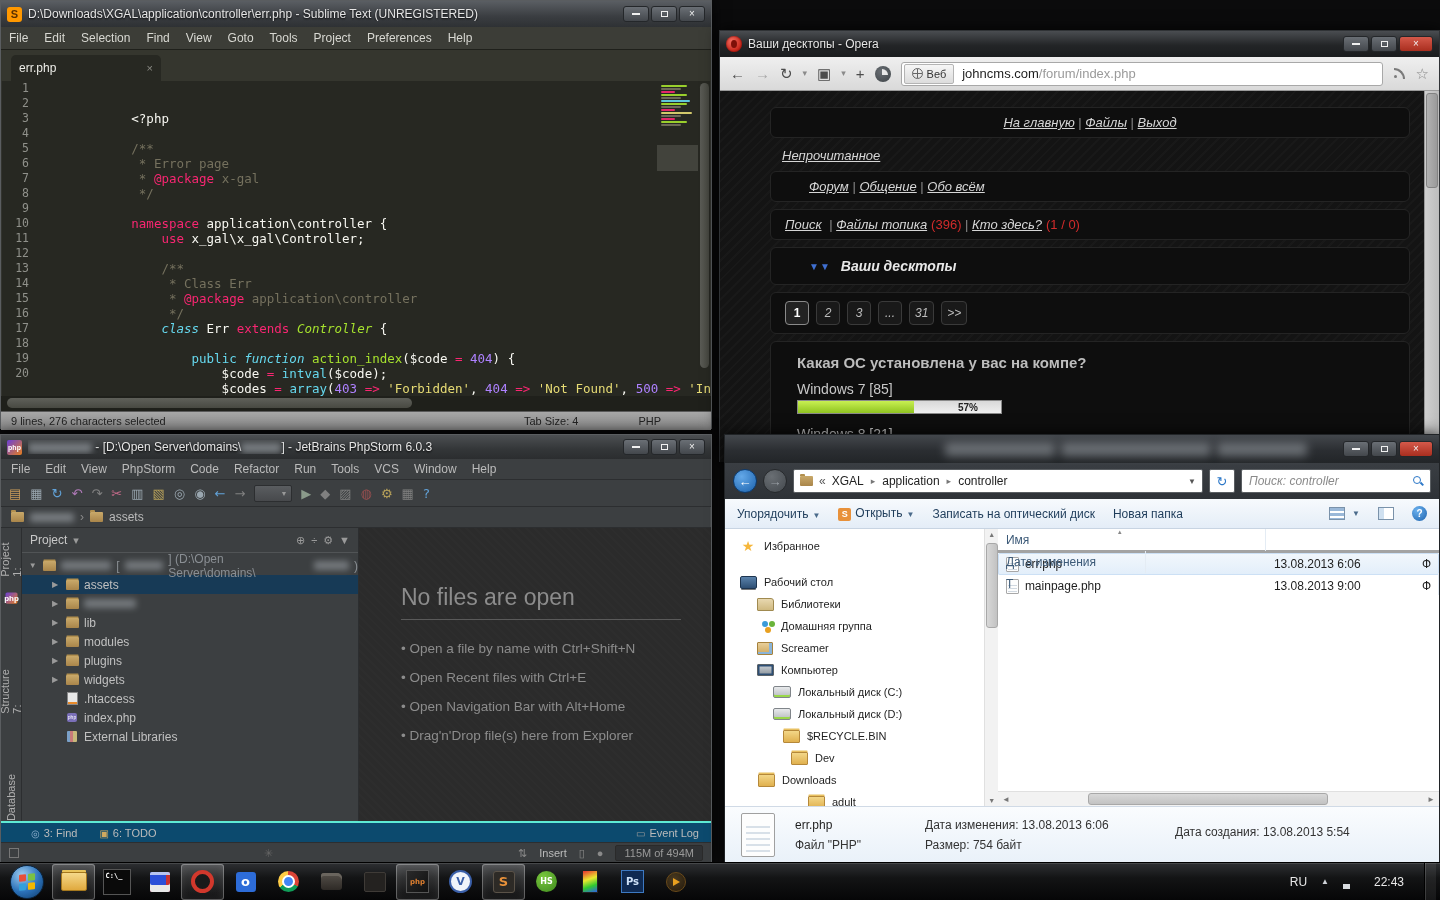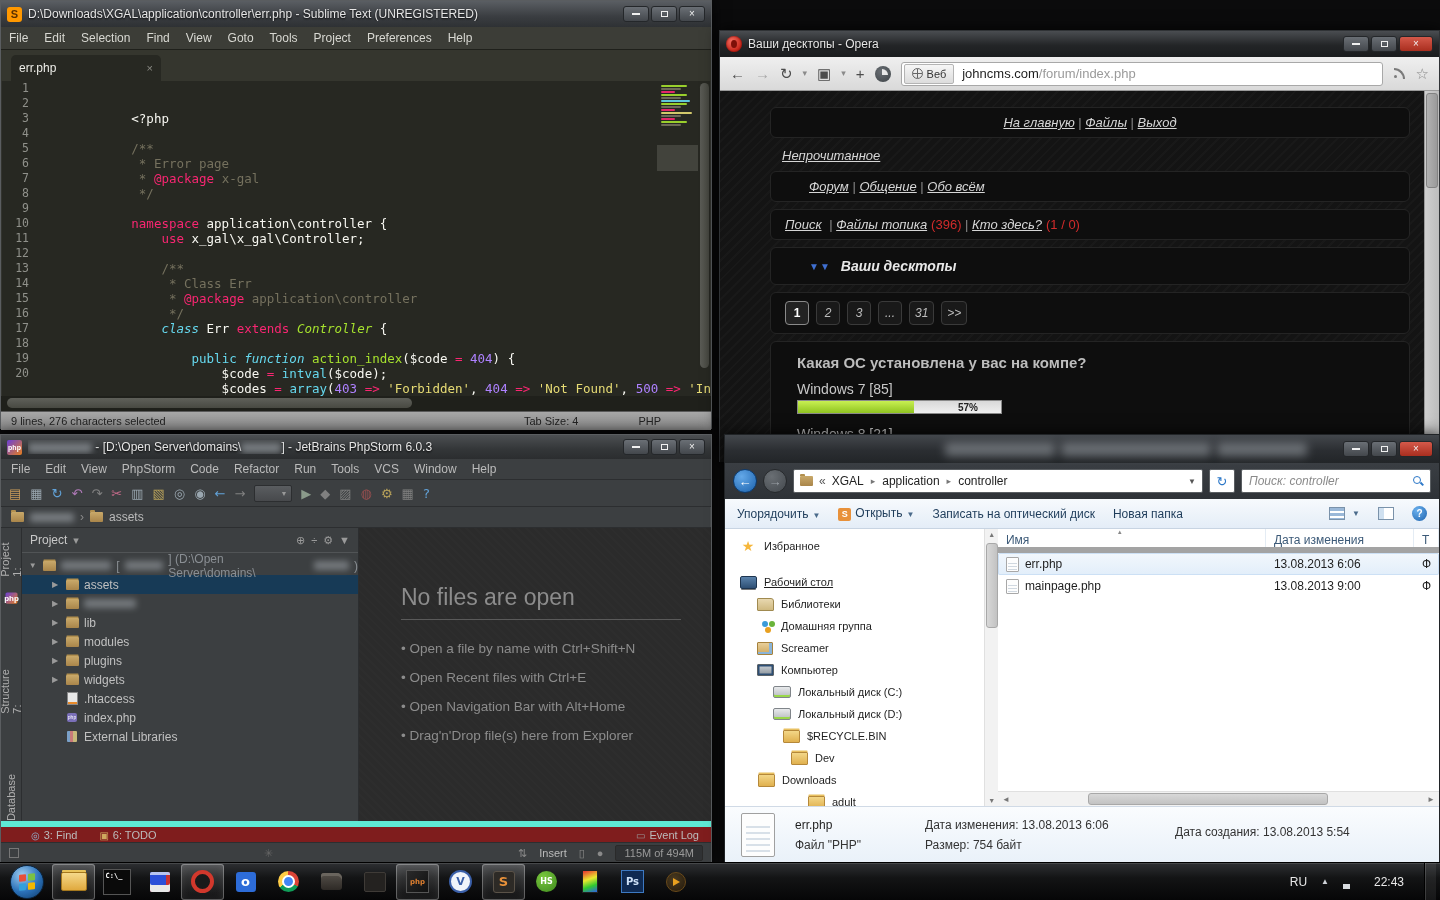--- a/index.html
+++ b/index.html
@@ -127,21 +127,21 @@
   .ticn { width:14px; display:inline-flex; justify-content:center; }
   .ticn[data-icon="folder"]::before { content:""; width:13px; height:10px; background:linear-gradient(#c9a96a,#a9854a); border-radius:1px; box-shadow:0 -2px 0 -0.5px #b2904f; }
   .ticn[data-icon="file"]::before { content:""; width:9px; height:11px; background:#e8e8e8; border:1px solid #888; box-shadow:inset 0 -2px 0 #e88a2a; }
   .ticn[data-icon="php"]::before { content:"php"; font-size:5px; color:#fff; background:#7a6fb8; border-radius:2px; padding:2px 1px; line-height:1; }
   .ticn[data-icon="lib"]::before { content:""; width:10px; height:11px; background:linear-gradient(90deg,#7aa0c8 0 3px,#c87a7a 3px 6px,#c8b87a 6px); border-radius:1px; }
   #phpstorm .editor { flex:1; position:relative; background:#2b2b2b repeating-linear-gradient(45deg, rgba(255,255,255,.012) 0 2px, transparent 2px 6px); }
   #phpstorm .empty { position:absolute; left:42px; top:56px; width:280px; }
   #phpstorm .empty h1 { font-size:23px; font-weight:normal; color:#8c8c8c; padding-bottom:8px; border-bottom:1px solid #5a5a5a; margin-bottom:14px; white-space:nowrap; }
   #phpstorm .empty li { list-style:none; font-size:13.5px; color:#8c8c8c; line-height:29px; white-space:nowrap; }
   #phpstorm .empty li::before { content:"• "; }
-  #phpstorm .toolrow { height:21px; display:flex; align-items:center; gap:22px; padding:0 12px 0 30px; border-top:6px solid #5eead4; font-size:11px; background:#7f1d1d; }
+  #phpstorm .toolrow { height:21px; display:flex; align-items:center; gap:22px; padding:0 12px 0 30px; border-top:2px solid #5eead4; font-size:11px; background:#0c4a6e; }
   #phpstorm .toolrow .ic { font-size:10px; color:#8fb0cf; margin-right:4px; }
   #phpstorm .toolrow .sp { flex:1; }
   #phpstorm .srow { height:21px; display:flex; align-items:center; gap:12px; padding:0 8px; border-top:1px solid #2c2e30; font-size:11px; background:#3c3f41; }
   #phpstorm .srow .box { width:10px; height:10px; border:1px solid #777; }
   #phpstorm .srow .spin { flex:1; text-align:center; color:#666; }
   #phpstorm .srow .mem { background:#303234; border:1px solid #2a2a2a; border-radius:2px; padding:1px 8px; color:#9a9a9a; }
 
   
   #explorer { left:724px; top:434px; width:716px; height:428px; background:#f0f0f0; border-color:#202326; }
   #explorer .tbar { height:28px; background:linear-gradient(#43474c,#2b2e32 55%,#222528); position:relative; }
@@ -180,21 +180,21 @@
   .xic[data-icon="homegroup"]::before { content:""; width:6px; height:6px; border-radius:50%; background:#3a9ad8; box-shadow:7px 0 0 #6ab43a, 3px 6px 0 #e8a020; margin-bottom:5px; }
   .xic[data-icon="user"]::before { content:""; width:14px; height:11px; background:linear-gradient(#e8cf9a,#cfa95f); border:1px solid #a5813c; border-radius:1px; box-shadow:inset -3px -2px 0 #8ab4d8; }
   .xic[data-icon="computer"]::before { content:""; width:15px; height:10px; background:linear-gradient(#cdd3d9,#8a9299); border:1px solid #5a6268; border-radius:1px; box-shadow:inset 0 0 0 1.5px #2e4f74; }
   .xic[data-icon="disk"]::before { content:""; width:16px; height:10px; background:linear-gradient(#e8eaec,#b8bcc0); border:1px solid #80858a; border-radius:2px; box-shadow:inset 0 -2px 0 #9ad84a; }
   .xic[data-icon="folder"]::before { content:""; width:15px; height:11px; background:linear-gradient(#f3d788,#e0b04e); border:1px solid #b5883a; border-radius:1px; box-shadow:0 -2px 0 -0.5px #e8c060; }
   #explorer .xtreescroll { width:15px; background:#f2f2f2; border-left:1px solid #e0e0e0; position:relative; }
   #explorer .xtreescroll .th { position:absolute; top:14px; left:1px; width:12px; height:85px; background:linear-gradient(90deg,#d8d8d8,#c2c2c2); border:1px solid #a8a8a8; border-radius:3px; }
   #explorer .xtreescroll .au,#explorer .xtreescroll .ad { position:absolute; left:3px; font-size:7px; color:#777; }
   #explorer .xtreescroll .au { top:2px; } #explorer .xtreescroll .ad { bottom:2px; }
   #explorer .xlist { flex:1; display:flex; flex-direction:column; position:relative; }
-  #explorer .xcols { height:24px; display:flex; border-bottom:6px solid #a3a3a3; font-size:12px; color:#3c5a78; position:relative; }
+  #explorer .xcols { height:24px; display:flex; border-bottom:3px solid #a3a3a3; font-size:12px; color:#3c5a78; position:relative;flex-direction:column; }
   #explorer .xcols .c { padding:4px 8px; border-right:1px solid #e4ecf4; }
   #explorer .sort { position:absolute; left:120px; top:-1px; font-size:7px; color:#888; }
   .c.c1{width:268px} .c.c2{width:148px} .c.c3{flex:1}
   .frow { height:22px; display:flex; align-items:center; font-size:12px; color:#1e1e1e; }
   .frow .c { padding:0 8px; display:flex; align-items:center; gap:6px; }
   .frow.selected { background:linear-gradient(#f2f7fc,#e2eefa); box-shadow:inset 0 0 0 1px #cce0f5; border-radius:2px; }
   .paper { width:13px; height:15px; background:#fdfdfd; border:1px solid #a8a8a8; border-radius:1px;
     background-image:repeating-linear-gradient(#fdfdfd 0 2px, #d0d8e0 2px 3px); background-size:9px 100%; background-repeat:no-repeat; background-position:1px 3px; flex:none; }
   #explorer .xhscroll { position:absolute; bottom:0; left:0; right:0; height:15px; background:#f2f2f2; border-top:1px solid #e0e0e0; }
   #explorer .xhscroll .th { position:absolute; left:90px; top:1px; width:240px; height:12px; background:linear-gradient(#d8d8d8,#c2c2c2); border:1px solid #a8a8a8; border-radius:3px; }
@@ -778,21 +778,21 @@
       <span class="helpic">?</span>
     </div>
     <div class="xbody">
       <div class="xtree">
 
           <div class="xrow gap" style="padding-left: 14px;">
             <span class="xic" data-icon="star"></span>
             <span>Избранное</span>
           </div>
 
-          <div class="xrow" style="padding-left: 14px; text-decoration: underline;">
+          <div class="xrow" style="padding-left: 14px;">
             <span class="xic" data-icon="desktop"></span>
             <span>Рабочий стол</span>
           </div>
 
           <div class="xrow" style="padding-left: 31px;">
             <span class="xic" data-icon="libraries"></span>
             <span>Библиотеки</span>
           </div>
 
           <div class="xrow" style="padding-left: 31px;">

